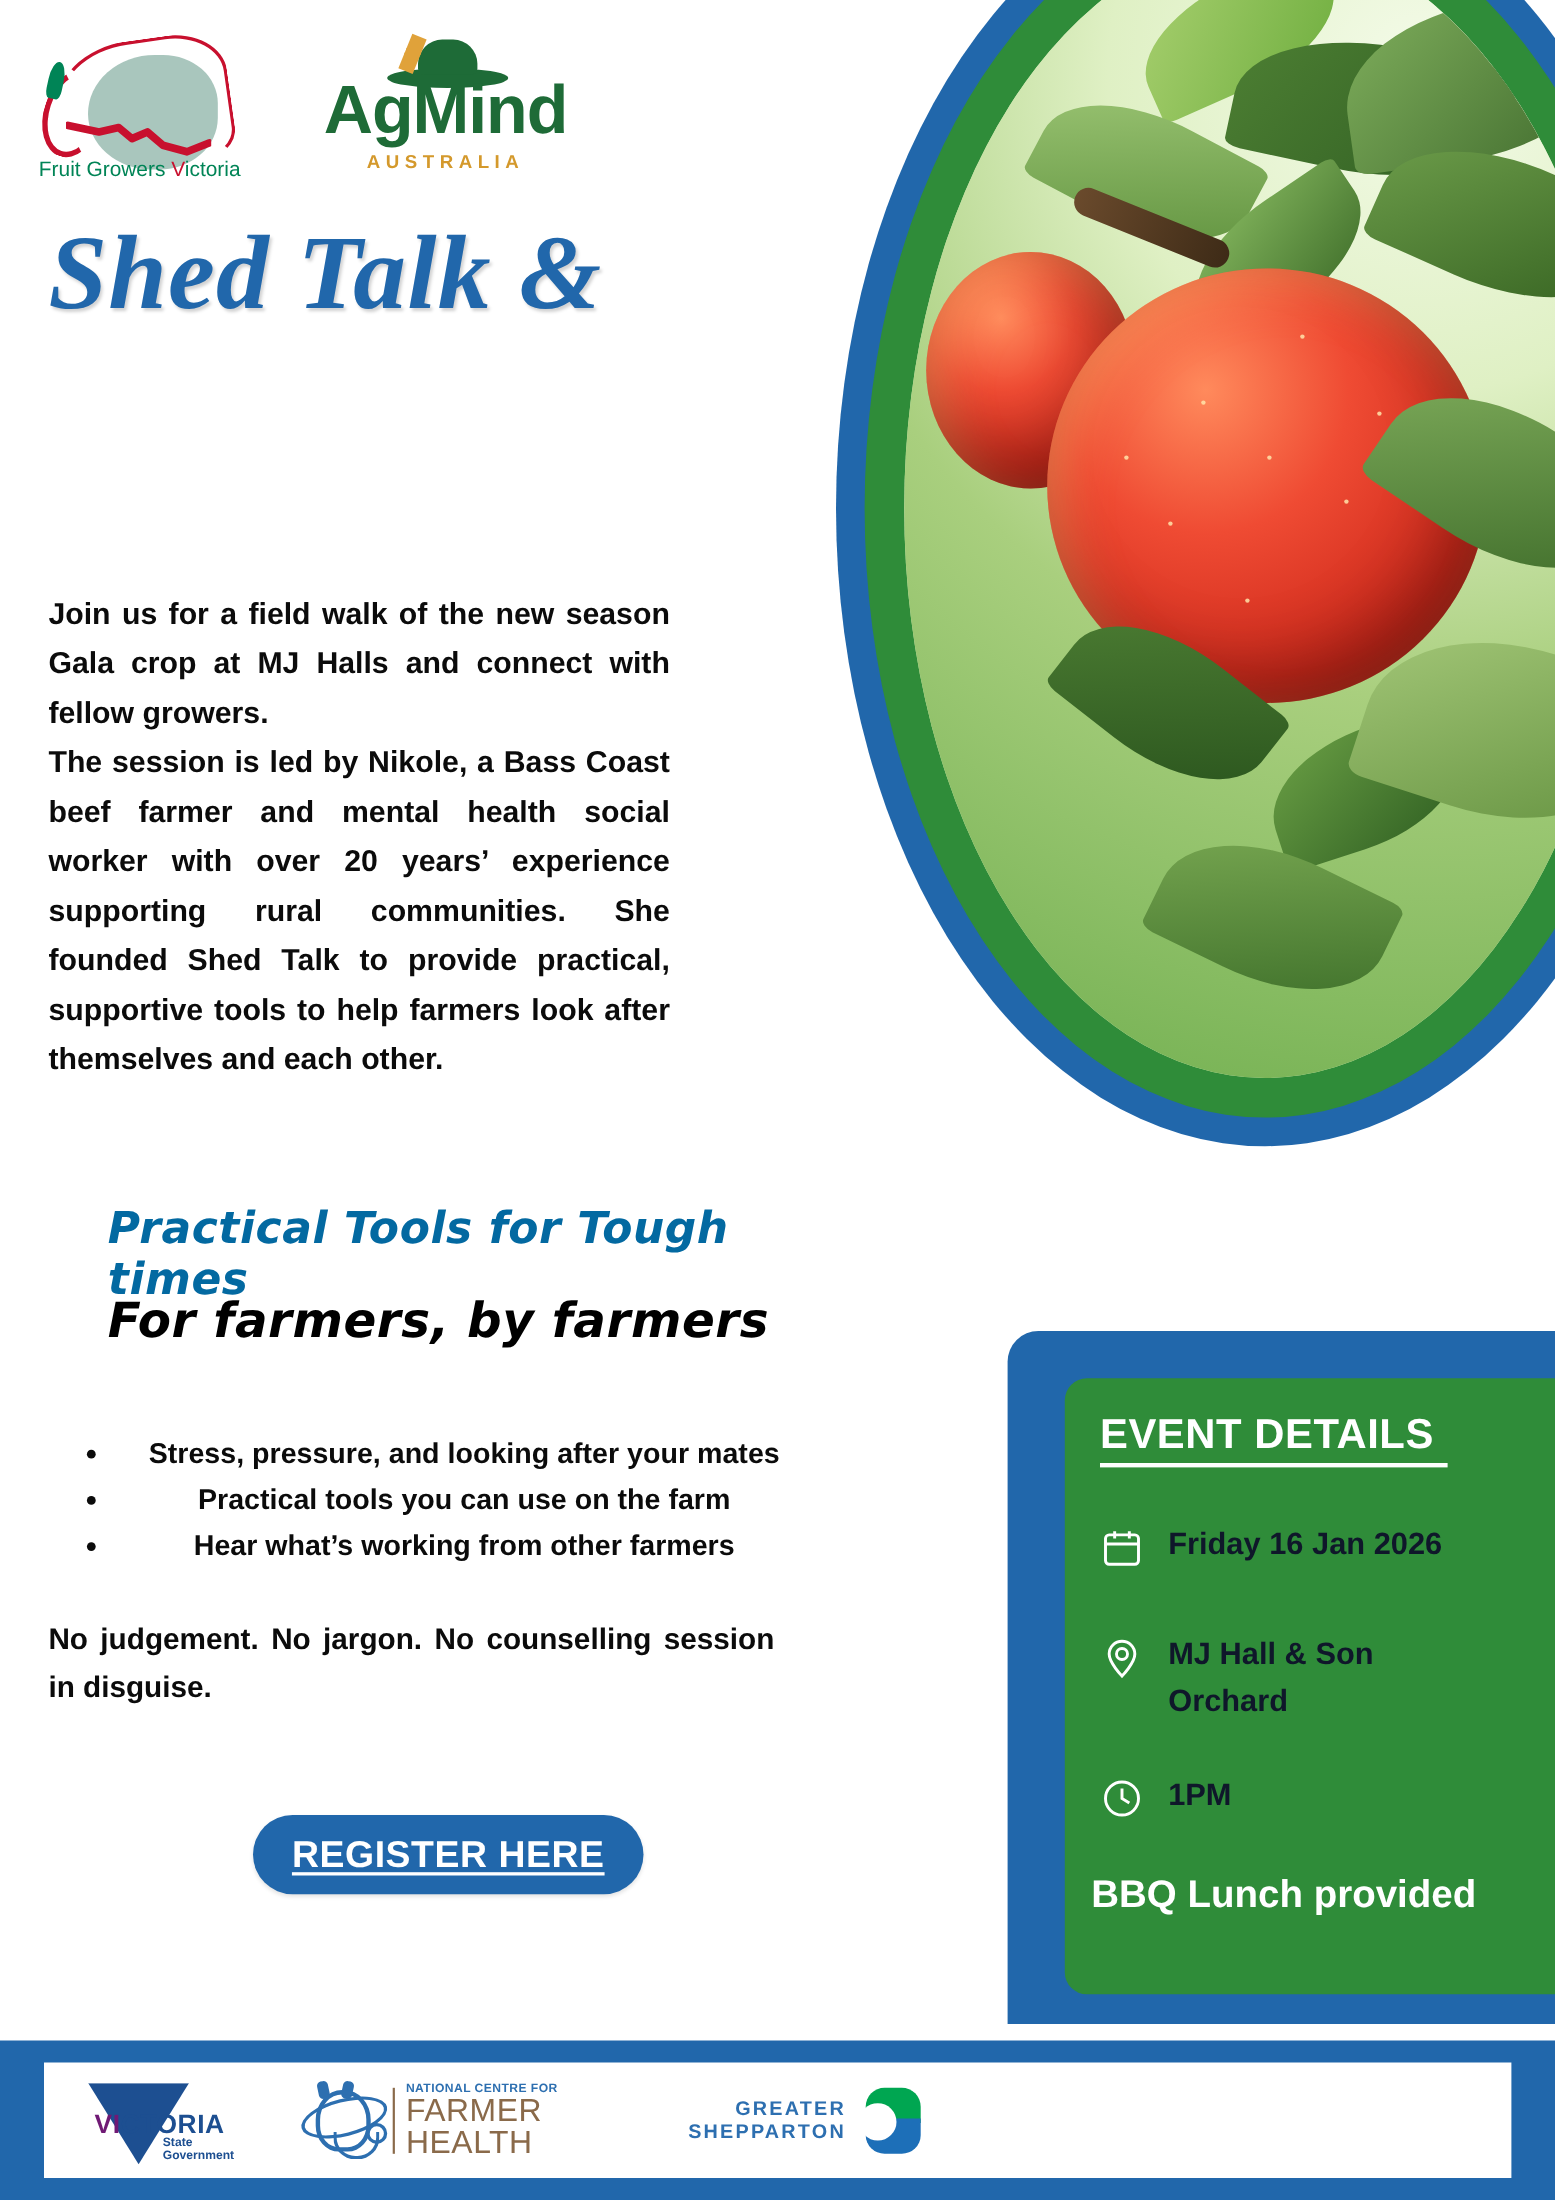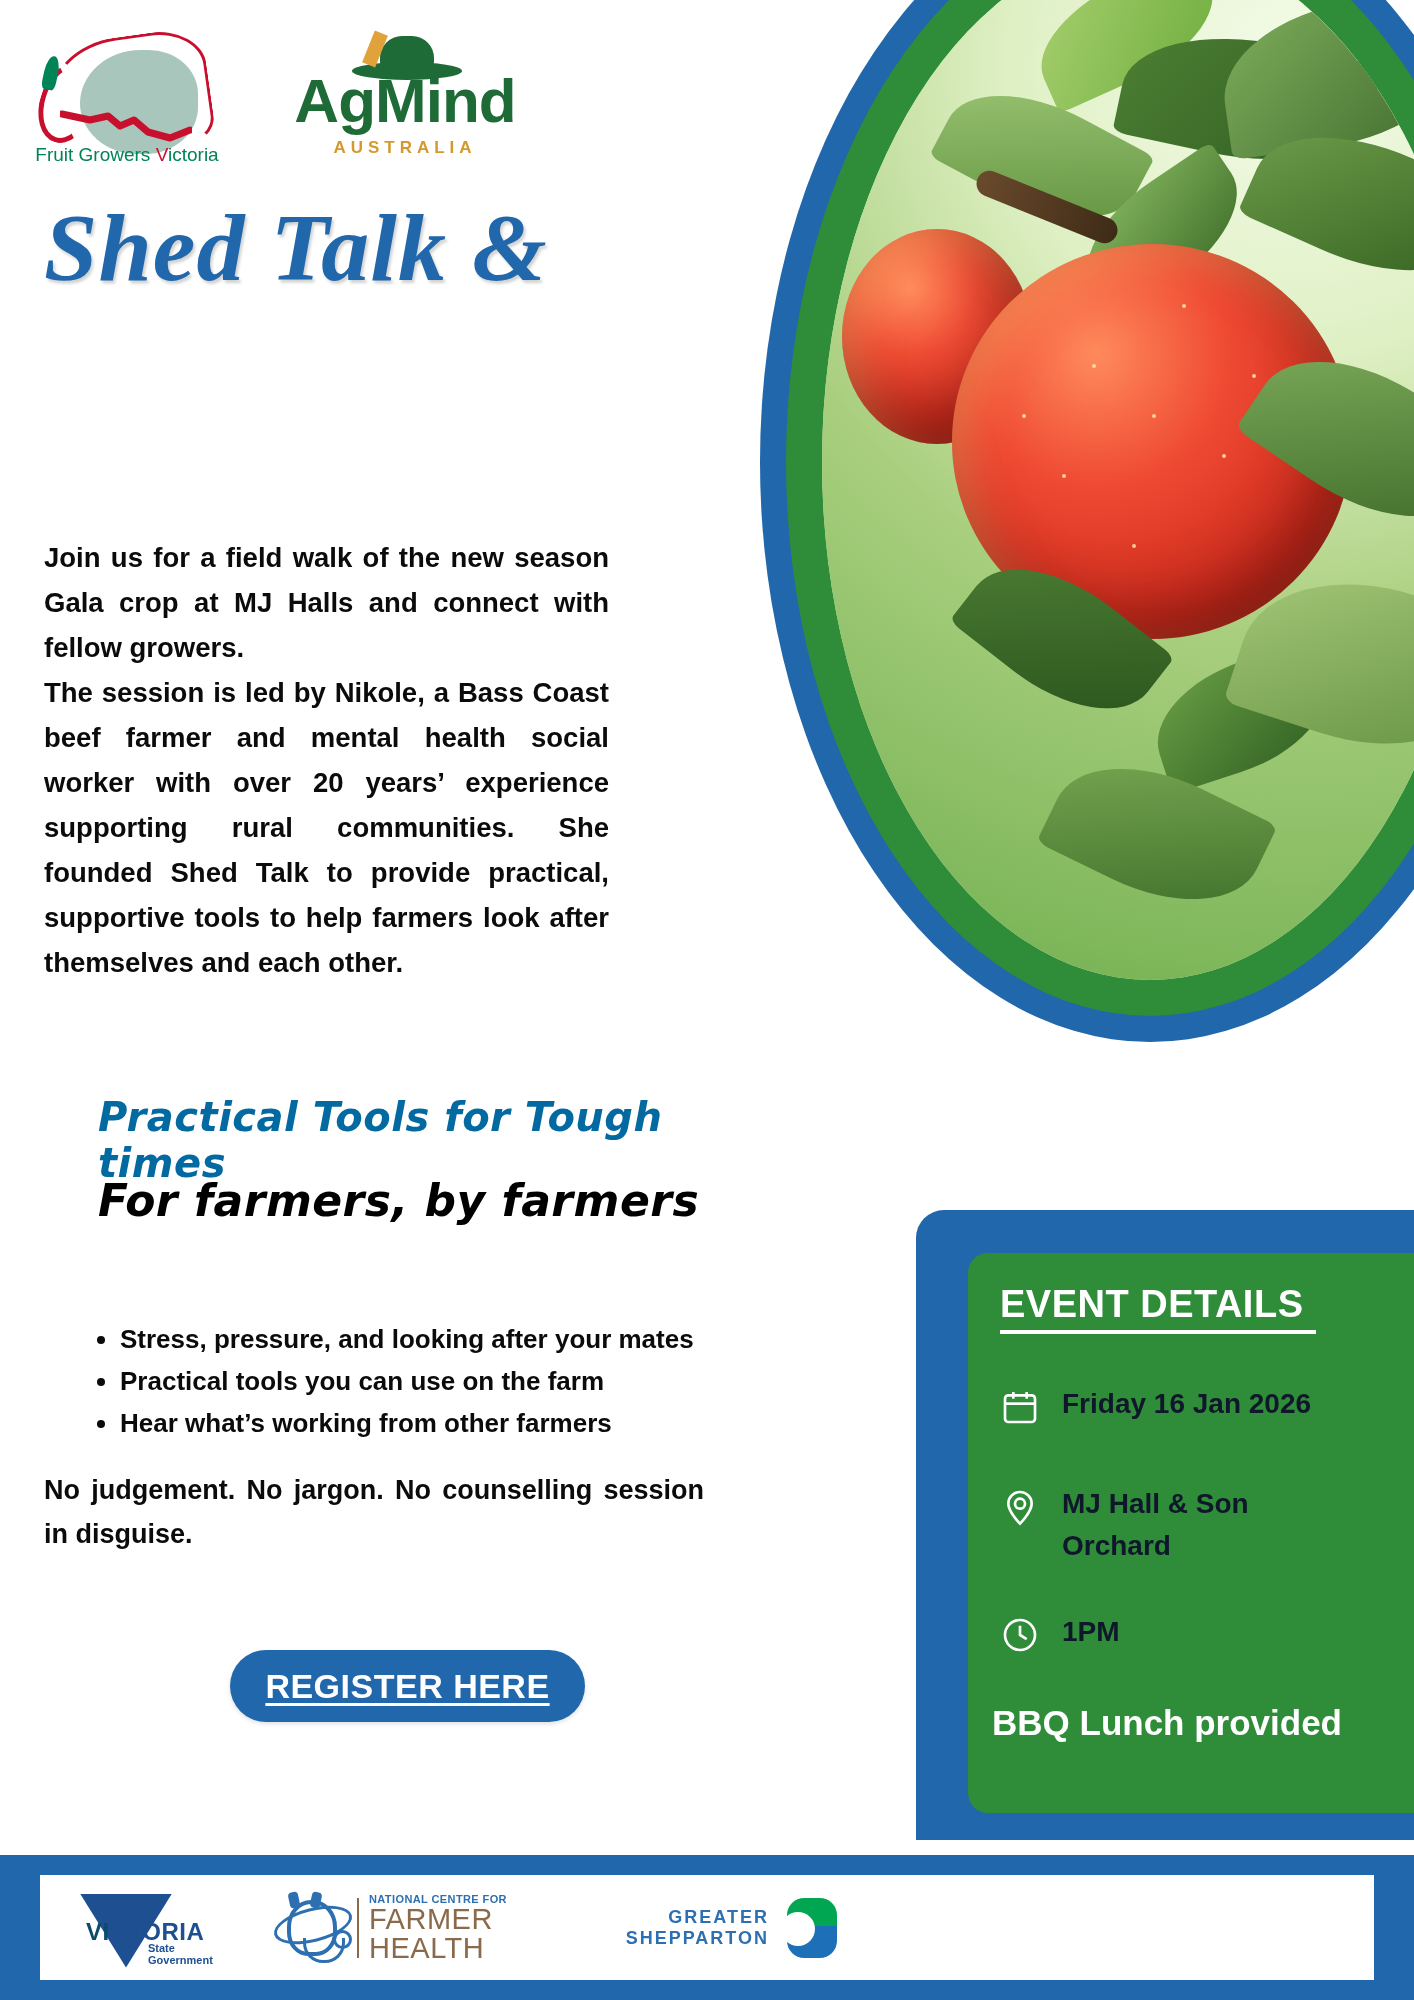--- a/index.html
+++ b/index.html
@@ -112,21 +112,21 @@
     font-family:"DejaVu Sans", sans-serif;
     font-style:italic;font-weight:bold;
     font-size:44px;line-height:52px;color:#000;
     letter-spacing:.5px;
   }
 
   
   .bullets{
     position:absolute;left:62px;top:1300px;width:640px;
     font-size:26px;line-height:42px;font-weight:bold;color:#0b0b0b;
-    margin:18px;padding-left:40px;
+    margin:0;padding-left:40px;text-align:center;
   }
   .bullets li{margin:0;padding:0;}
 
   
   .tagline{
     position:absolute;left:44px;top:1468px;width:660px;
     font-size:27px;line-height:44px;font-weight:bold;color:#0b0b0b;
     text-align:justify;
   }
 
@@ -172,21 +172,21 @@
   .footer-band{
     position:absolute;left:0;top:1855px;width:1414px;height:145px;background:#2167ab;
   }
   .footer-white{
     position:absolute;left:40px;top:1875px;width:1334px;height:105px;background:#fff;
     display:flex;align-items:center;
   }
   .vic-logo{position:relative;width:165px;height:80px;margin-left:22px;flex:0 0 165px;}
   .vic-tri{position:absolute;left:18px;top:6px;width:92px;height:74px;background:#1d4f91;clip-path:polygon(0 0,100% 0,50% 100%);}
   .vic-word{position:absolute;left:24px;top:30px;font-size:24px;font-weight:bold;color:#1d4f91;letter-spacing:.5px;}
-  .vic-word .w{color:#0c4a6e;}
+  .vic-word .w{color:#701a75;}
   .vic-sub{position:absolute;left:86px;top:54px;font-size:11px;font-weight:bold;color:#1d4f91;line-height:12px;}
   .foot-text{
     flex:0 0 auto;margin-left:18px;width:480px;
     font-size:14.5px;line-height:20px;color:#2d6fb0;font-weight:bold;
   }
   .ncfh{position:relative;margin-left:46px;width:260px;height:78px;flex:0 0 260px;display:flex;align-items:center;}
   .ncfh-mark{position:relative;width:74px;height:68px;flex:0 0 74px;}
   .ncfh-head{position:absolute;left:14px;top:6px;width:42px;height:48px;border:4px solid #2d6fb0;border-radius:48% 48% 42% 42%;}
   .ncfh-ear1{position:absolute;left:16px;top:-2px;width:10px;height:16px;background:#2d6fb0;border-radius:4px;transform:rotate(-12deg);}
   .ncfh-ear2{position:absolute;left:38px;top:-2px;width:10px;height:16px;background:#2d6fb0;border-radius:4px;transform:rotate(12deg);}

